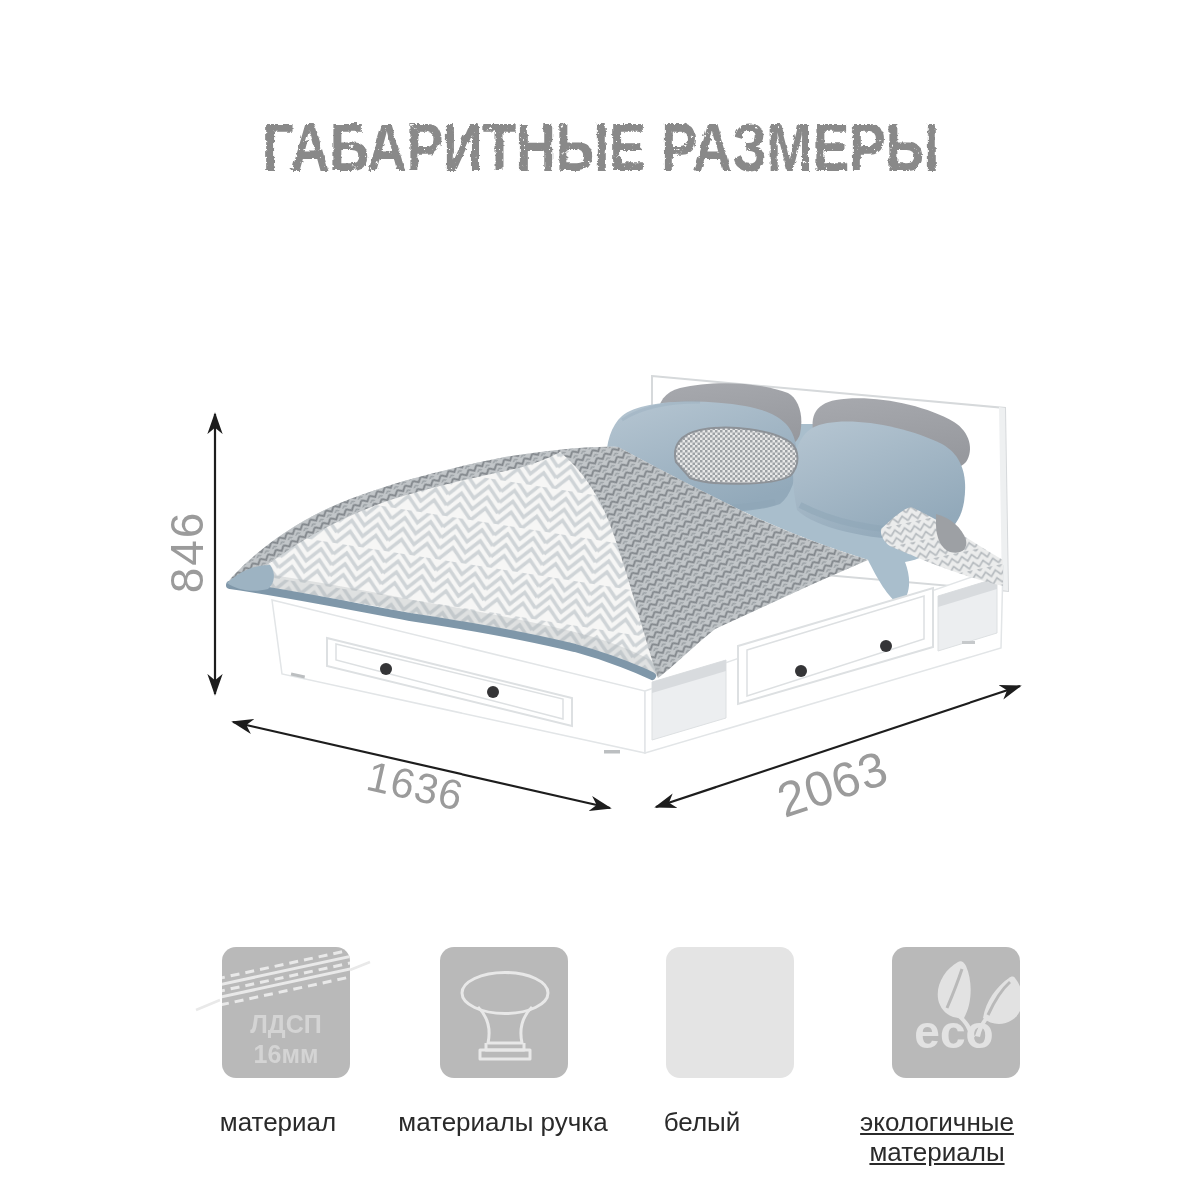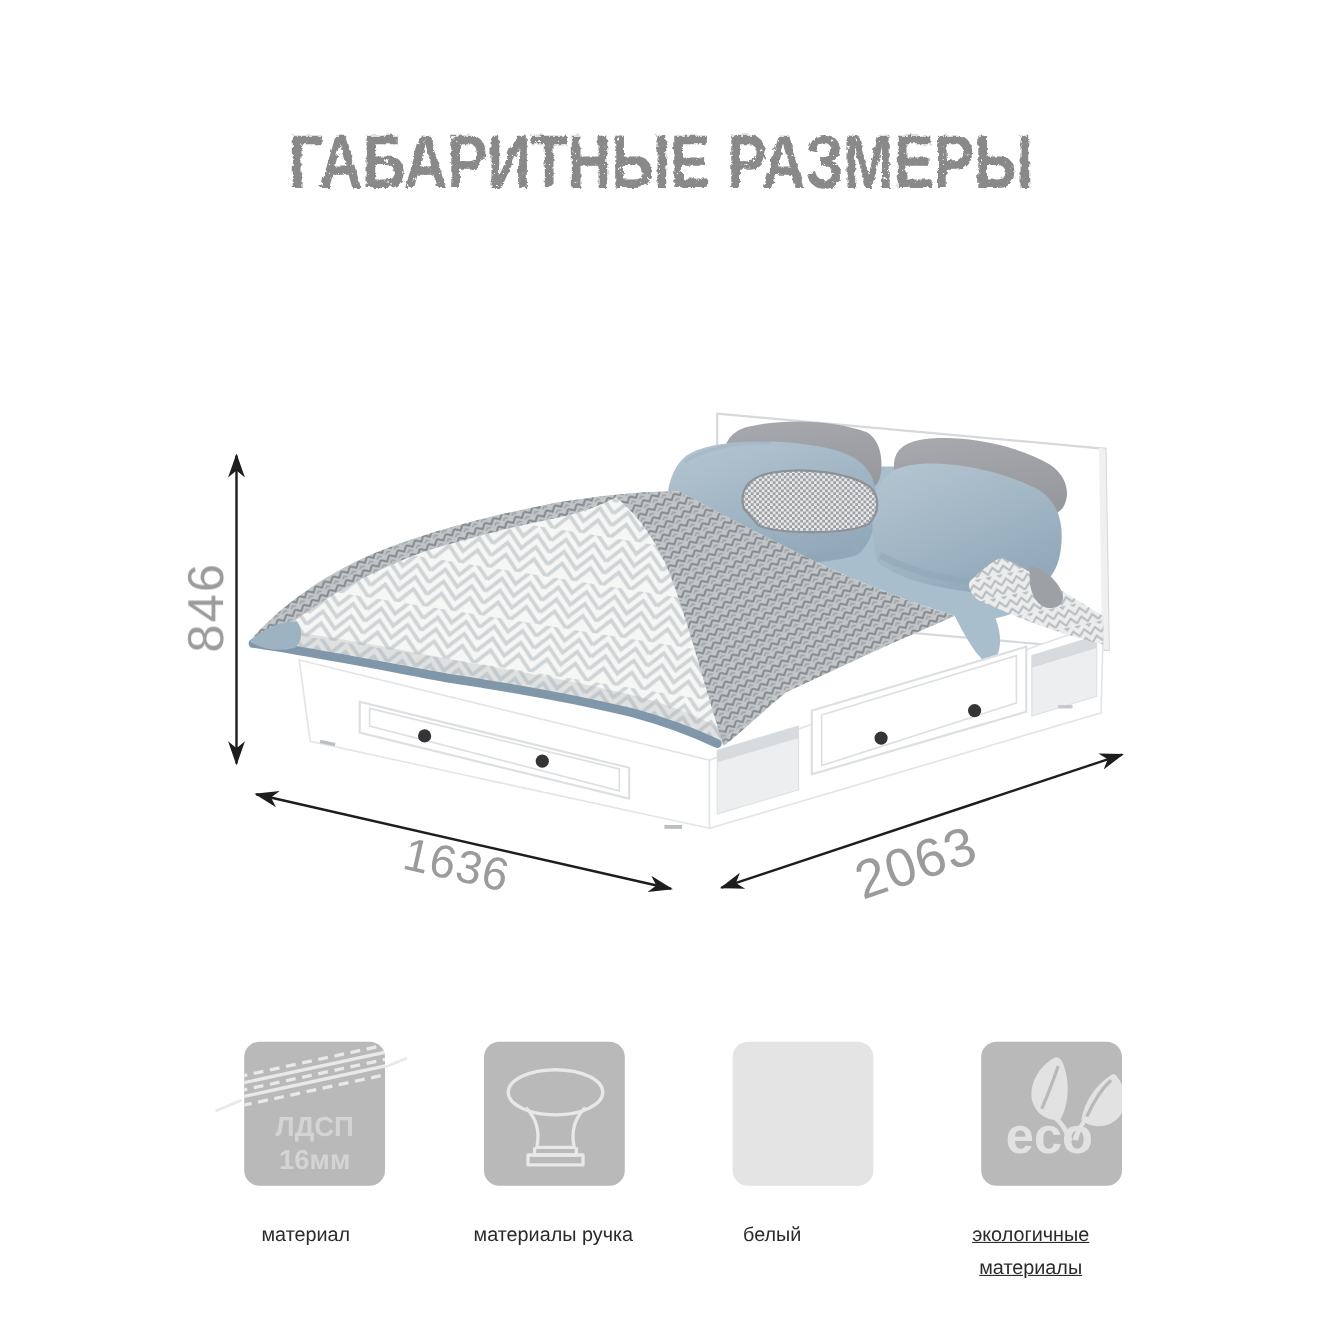--- a/index.html
+++ b/index.html
@@ -1,19 +1,19 @@
 <!DOCTYPE html>
 <html><head>
 <meta charset="utf-8">
 <style>
   html,body{margin:0;padding:0;background:#ffffff;}
   body{width:1200px;height:1200px;position:relative;overflow:hidden;
        font-family:"Liberation Sans", sans-serif;}
   .card{position:absolute;top:947px;width:128px;height:131px;border-radius:14px;background:#b9b9b9;}
-  .lbl{position:absolute;top:1107px;font-size:18px;line-height:30px;color:#2a2a2a;text-align:center;}
+  .lbl{position:absolute;top:1107px;font-size:26px;line-height:30px;color:#2a2a2a;text-align:center;}
 </style>
 </head>
 <body>
 <svg width="1200" height="230" viewBox="0 0 1200 230" style="position:absolute;left:0;top:0" xmlns="http://www.w3.org/2000/svg">
   <defs>
     <filter id="grunge" x="-10%" y="-10%" width="120%" height="120%">
       <feTurbulence type="turbulence" baseFrequency="0.12" numOctaves="3" seed="7" result="n"></feTurbulence>
       <feDisplacementMap in="SourceGraphic" in2="n" scale="4" result="d"></feDisplacementMap>
       <feColorMatrix in="n" type="matrix" values="0 0 0 0 0  0 0 0 0 0  0 0 0 0 0  6 6 6 -4.4 0" result="mask"></feColorMatrix>
       <feComposite in="d" in2="mask" operator="in"></feComposite>

